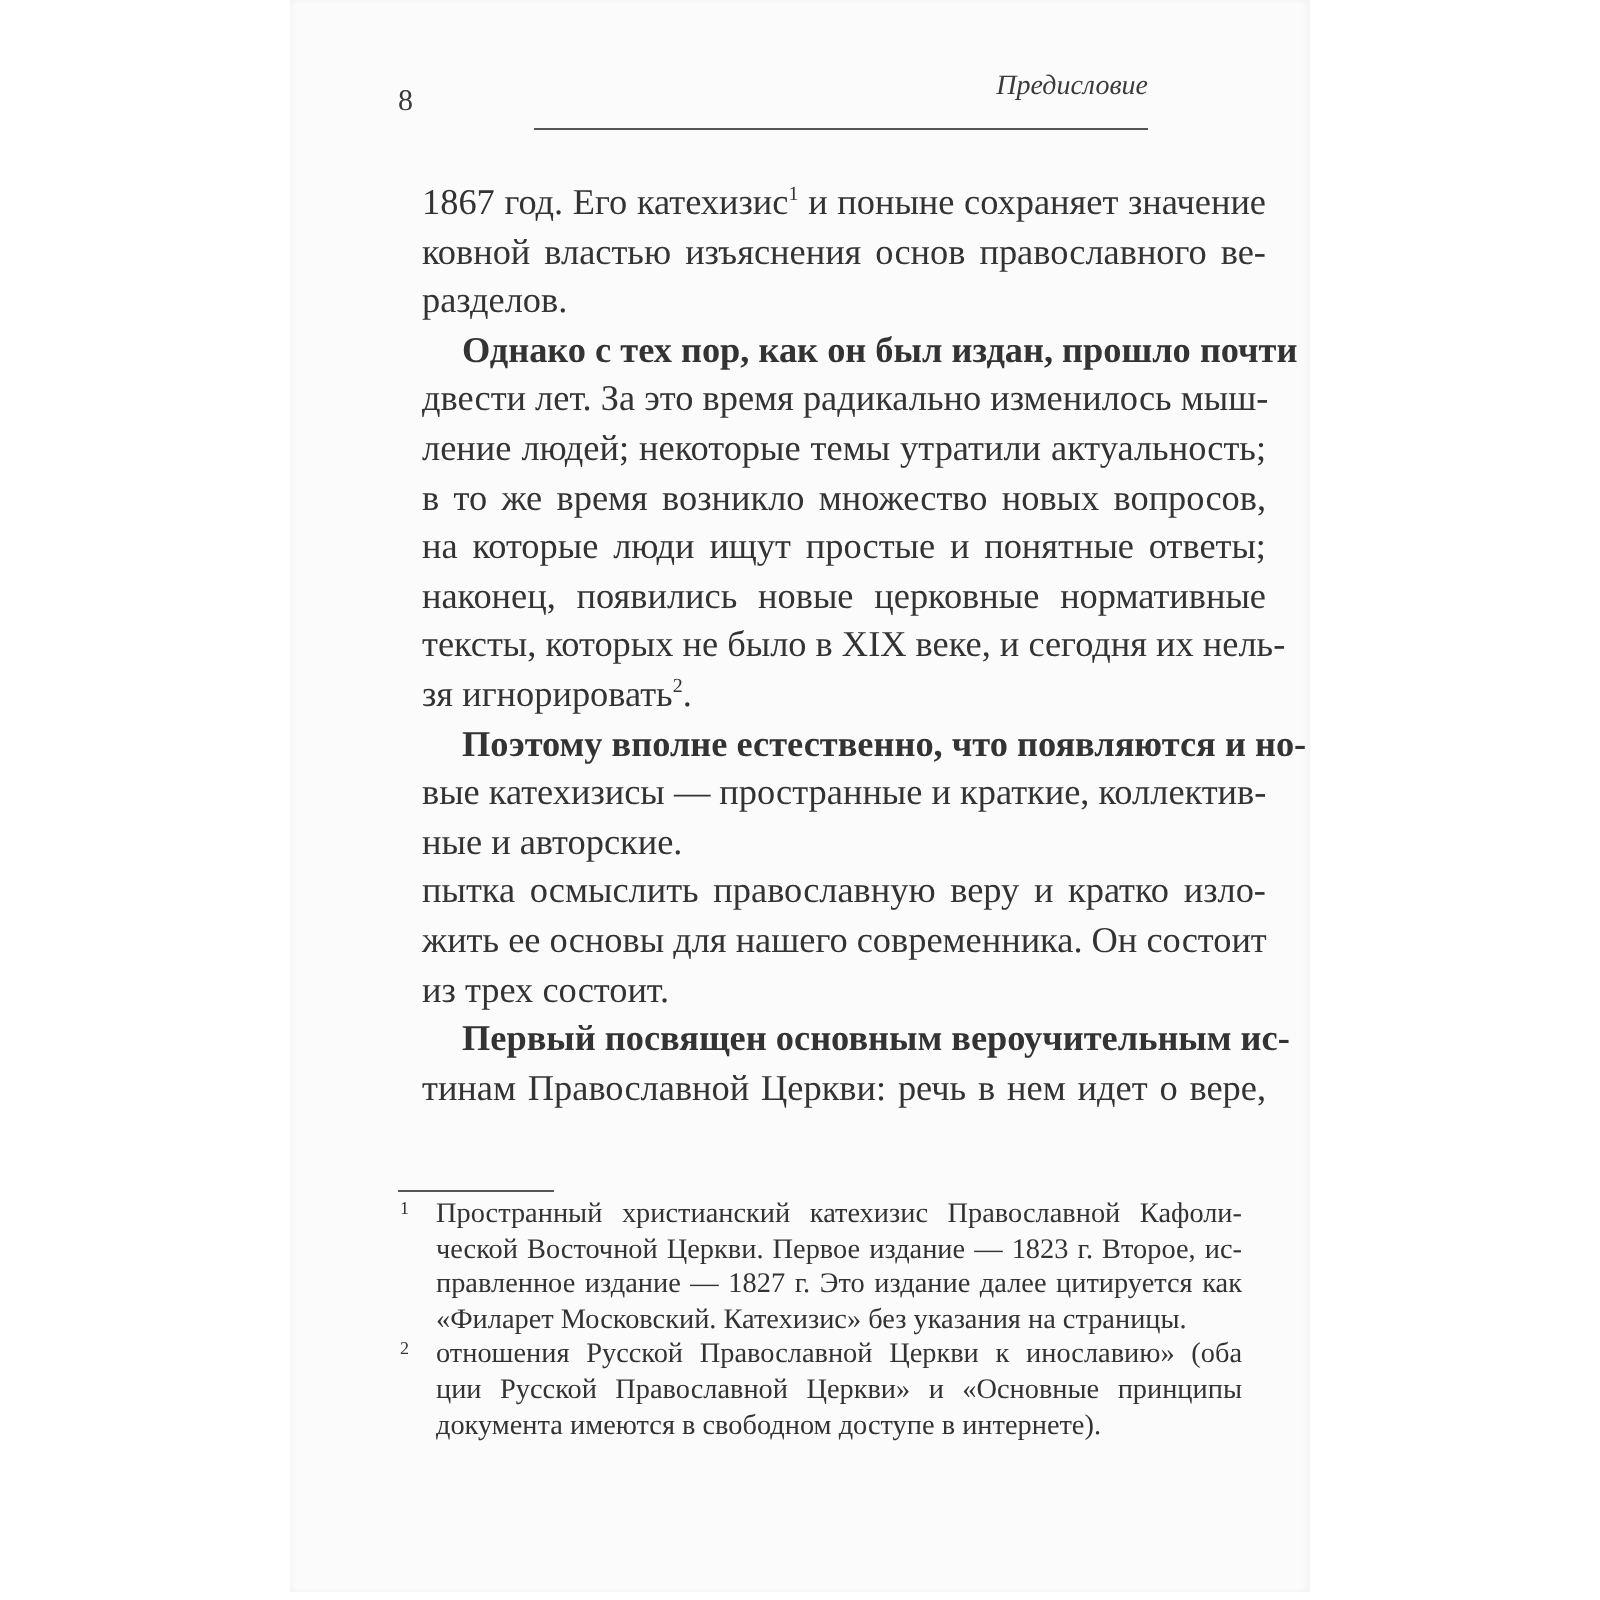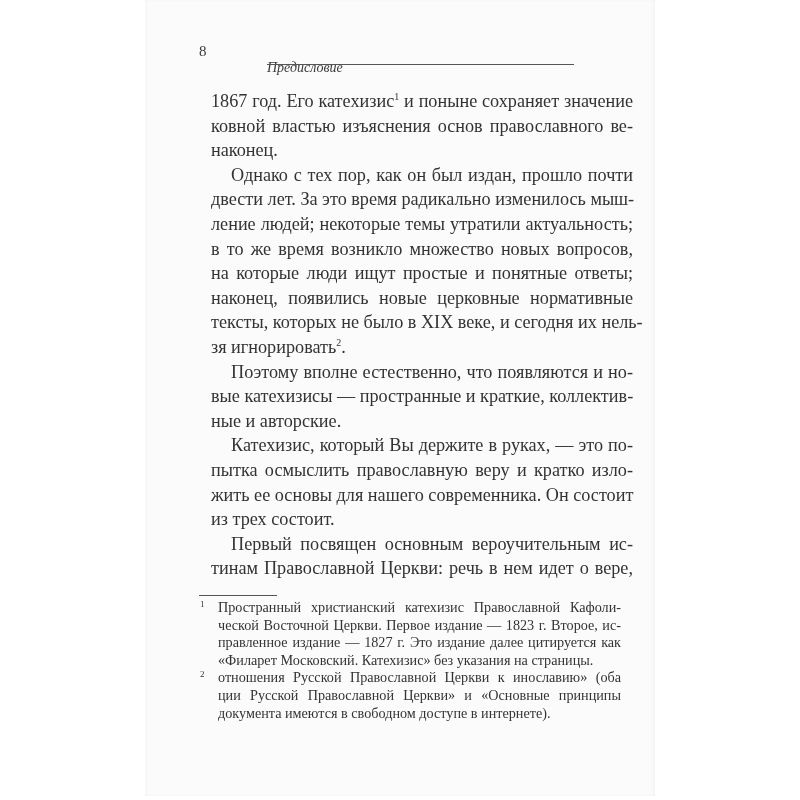--- a/index.html
+++ b/index.html
@@ -32,22 +32,22 @@
       top: 43px;
       font-family: "Liberation Serif", "DejaVu Serif", serif;
       font-size: 15px;
       color: #3a3a3a;
       line-height: 16px;
     }
     .section-title {
       position: absolute;
       left: 122px;
       width: 307px;
-      top: 60px;
-      text-align: left;
+      top: 36px;
+      text-align: right;
       font-family: "Liberation Serif", "DejaVu Serif", serif;
       font-style: italic;
       font-size: 14px;
       color: #3a3a3a;
       line-height: 16px;
     }
     .head-rule {
       position: absolute;
       left: 122px;
       width: 307px;
@@ -76,20 +76,21 @@
       text-align: justify;
       text-align-last: justify;
       white-space: nowrap;
       height: 24.6px;
     }
     .body-text .line.last {
       text-align-last: left;
     }
     .body-text .line.first-indent {
       padding-left: 20px;
+      font-weight: bold;
     }
     sup.fnref {
       font-size: 10px;
       line-height: 0;
       vertical-align: 7px;
     }
     .fn-rule {
       position: absolute;
       left: 54px;
       top: 595px;
@@ -137,42 +138,41 @@
     <span class="page-number">8</span>
     <span class="section-title">Предисловие</span>
     <div class="head-rule"></div>
   </div>
 
   <div class="body-text">
 
     <p>
       <span class="line"><span>1867 год. Его катехизис</span><sup class="fnref">1</sup><span> и поныне сохраняет значение</span></span>
       <span class="line">ковной властью изъяснения основ православного ве-</span>
-      <span class="line last">наконец.</span>
+      <span class="line last">разделов.</span>
     </p>
 
     <p>
       <span class="line first-indent">Однако с тех пор, как он был издан, прошло почти</span>
       <span class="line">двести лет. За это время радикально изменилось мыш-</span>
       <span class="line">ление людей; некоторые темы утратили актуальность;</span>
       <span class="line">в то же время возникло множество новых вопросов,</span>
       <span class="line">на которые люди ищут простые и понятные ответы;</span>
       <span class="line">наконец, появились новые церковные нормативные</span>
       <span class="line">тексты, которых не было в XIX веке, и сегодня их нель-</span>
       <span class="line last"><span>зя игнорировать</span><sup class="fnref">2</sup><span>.</span></span>
     </p>
 
     <p>
       <span class="line first-indent">Поэтому вполне естественно, что появляются и но-</span>
       <span class="line">вые катехизисы — пространные и краткие, коллектив-</span>
       <span class="line last">ные и авторские.</span>
     </p>
 
     <p>
-      <span class="line first-indent">Катехизис, который Вы держите в руках, — это по-</span>
       <span class="line">пытка осмыслить православную веру и кратко изло-</span>
       <span class="line">жить ее основы для нашего современника. Он состоит</span>
       <span class="line last">из трех состоит.</span>
     </p>
 
     <p>
       <span class="line first-indent">Первый посвящен основным вероучительным ис-</span>
       <span class="line">тинам Православной Церкви: речь в нем идет о вере,</span>
     </p>
 

